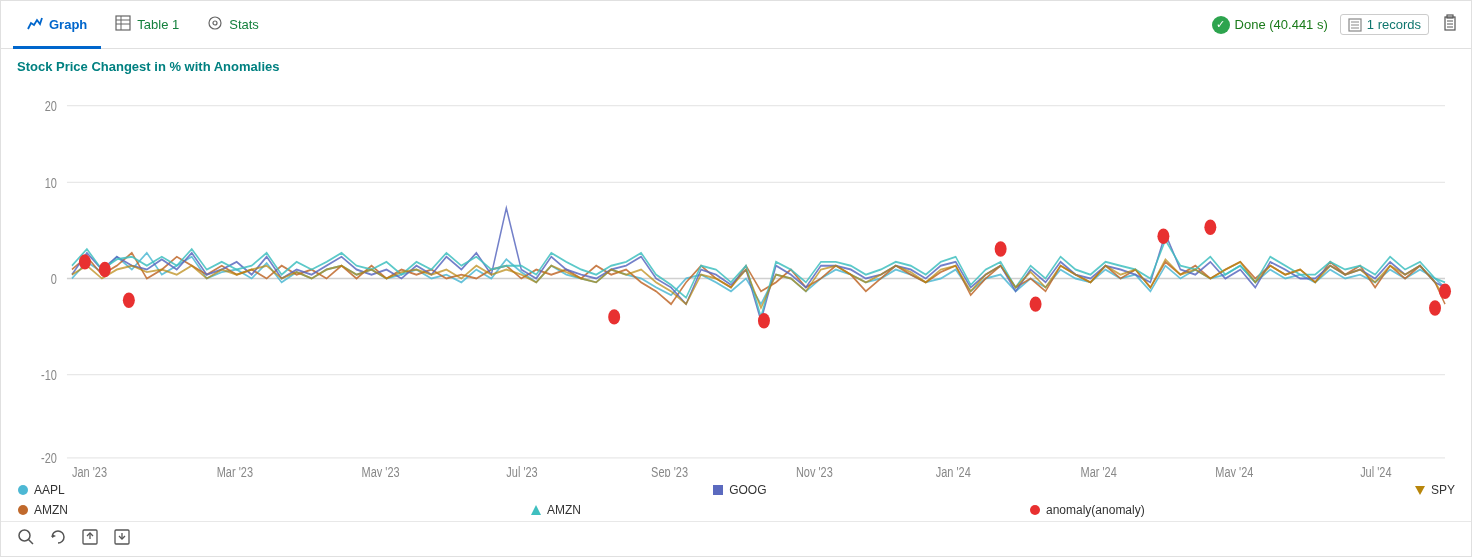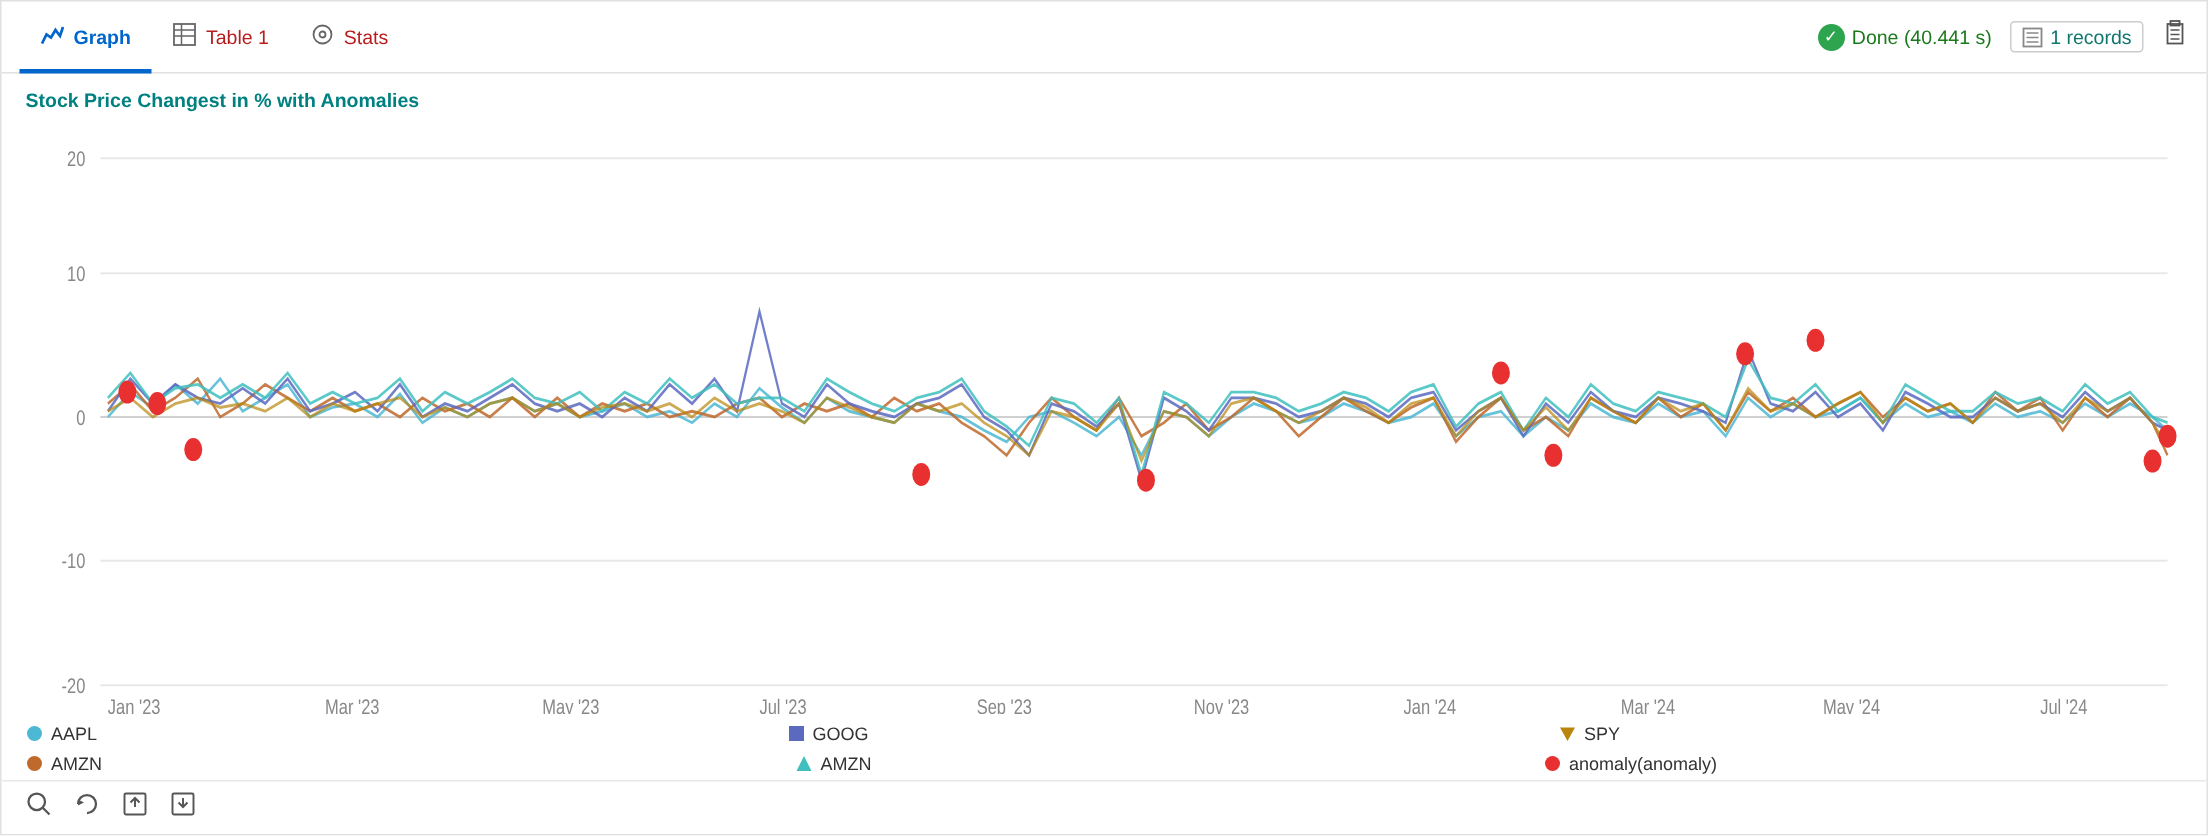--- a/index.html
+++ b/index.html
@@ -2,40 +2,40 @@
 <html><head>
   <meta charset="utf-8">
   <style>
     * { box-sizing: border-box; margin: 0; padding: 0; }
     body { font-family: 'Segoe UI', Arial, sans-serif; background: #fff; color: #333; font-size: 13px; }
     
     .container { width: 1472px; height: 557px; display: flex; flex-direction: column; background: #fff; border: 1px solid #e0e0e0; overflow: hidden; }
     
     
     .tab-bar { display: flex; align-items: center; padding: 0 12px; height: 48px; border-bottom: 1px solid #e0e0e0; position: relative; }
-    .tab { display: flex; align-items: center; gap: 6px; padding: 0 14px; height: 100%; cursor: pointer; font-size: 13px; color: #b91c1c; border-bottom: 3px solid transparent; position: relative; top: 1px; }
+    .tab { display: flex; align-items: center; gap: 6px; padding: 0 14px; height: 100%; cursor: pointer; font-size: 13px; color: #15803d; border-bottom: 3px solid transparent; position: relative; top: 1px; }
     .tab.active { color: #0066cc; border-bottom: 3px solid #0066cc; font-weight: 600; }
     .tab-icon { font-size: 14px; }
     
     .status-area { margin-left: auto; display: flex; align-items: center; gap: 12px; }
     .done-badge { display: flex; align-items: center; gap: 5px; color: #1a7a1a; font-size: 13px; }
     .done-icon { width: 18px; height: 18px; background: #2da44e; border-radius: 50%; display: flex; align-items: center; justify-content: center; color: white; font-size: 11px; }
     .records-badge { display: flex; align-items: center; gap: 5px; color: #0f766e; font-size: 13px; border: 1px solid #ccc; padding: 2px 7px; border-radius: 3px; }
     .clipboard-icon { font-size: 16px; color: #555; cursor: pointer; }
     
     
     .chart-container { flex: 1; padding: 10px 16px 0 16px; display: flex; flex-direction: column; }
     .chart-title { color: #008080; font-size: 13px; font-weight: 600; margin-bottom: 6px; }
     
     .chart-area { flex: 1; position: relative; }
     
     svg.main-chart { width: 100%; height: 100%; }
     
     
-    .legend { display: flex; flex-wrap: wrap; gap: 4px 40px; padding: 6px 16px 4px 16px; }
+    .legend { display: flex; flex-wrap: wrap; gap: 4px 40px; padding: 6px 16px 4px 16px; justify-content: space-between; }
     .legend-item { display: flex; align-items: center; gap: 5px; font-size: 12px; color: #333; }
     
     
     .toolbar { display: flex; align-items: center; gap: 14px; padding: 6px 16px; border-top: 1px solid #e8e8e8; }
     .toolbar-icon { font-size: 16px; color: #555; cursor: pointer; }
   </style>
 </head>
 <body>
 
 <div class="container">

